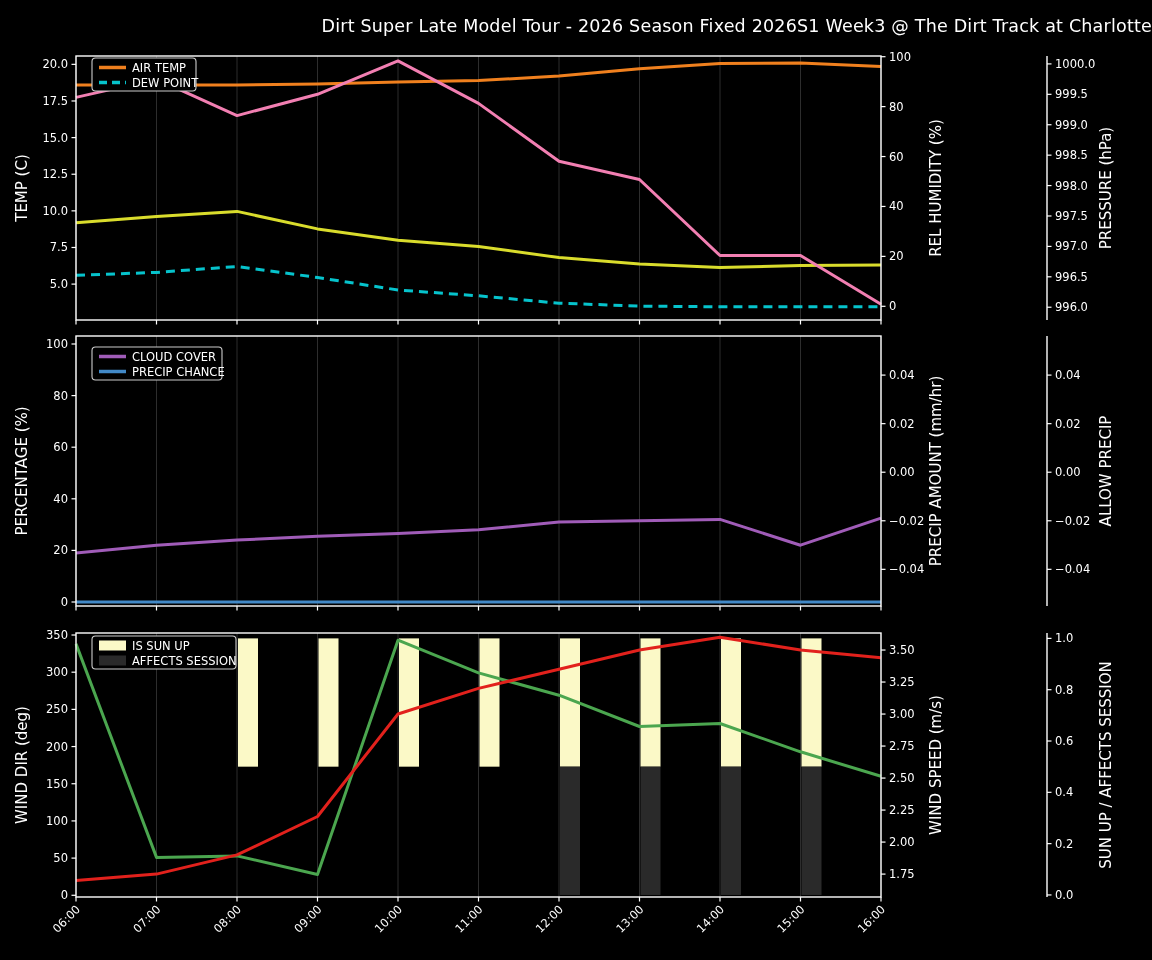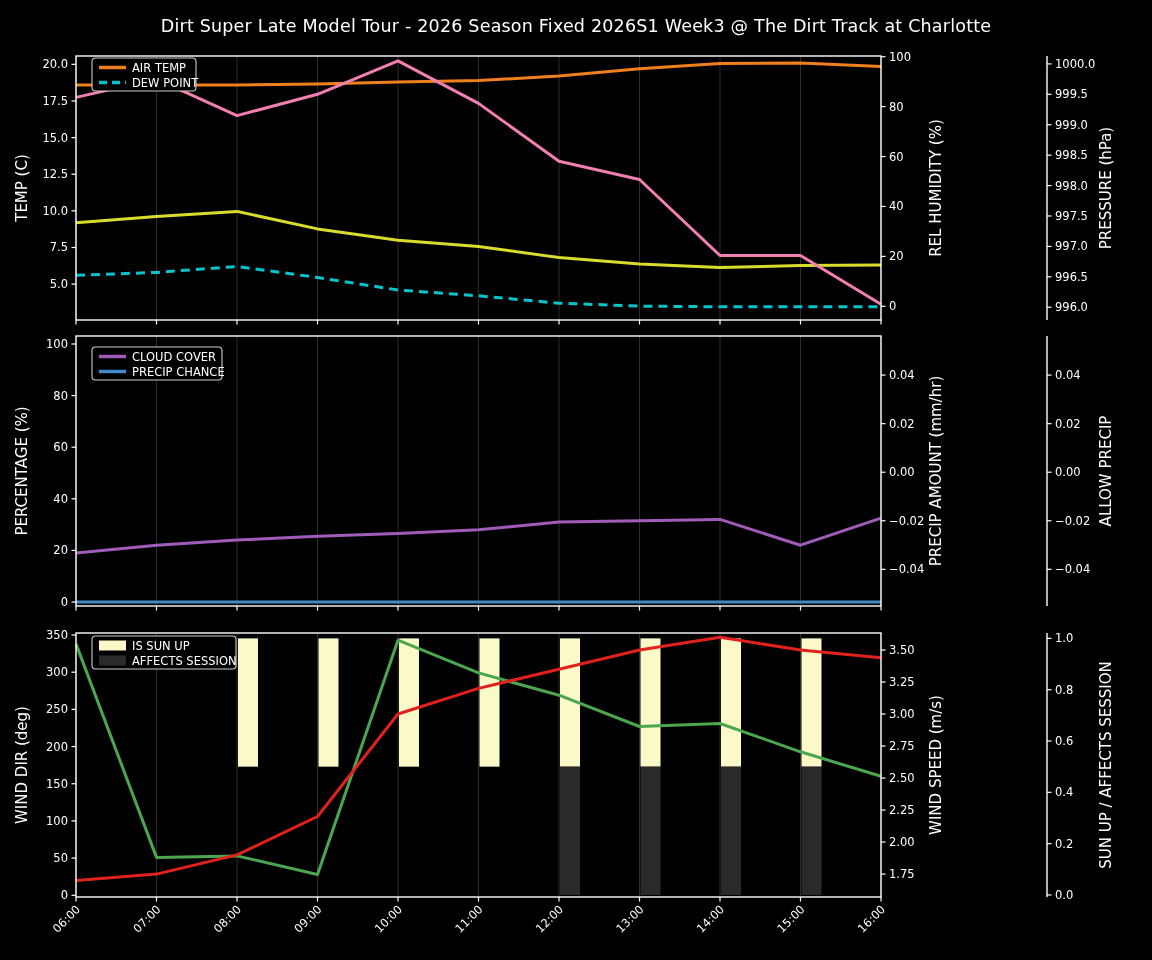--- a/index.html
+++ b/index.html
@@ -1,17 +1,17 @@
 <!DOCTYPE html>
 <html><head>
 <meta charset="utf-8">
 <style>
   html,body{margin:0;padding:0;background:#000;}
   body{width:1152px;height:960px;position:relative;font-family:"DejaVu Sans",sans-serif;overflow:hidden;}
-  .fig-title{position:absolute;top:16px;left:0;width:1152px;text-align:center;color:#fff;
+  .fig-title{position:absolute;top:16px;left:0;width:1152px;text-align:right;color:#fff;
              font-size:17.5px;letter-spacing:0.2px;}
   svg{position:absolute;top:0;left:0;}
   svg text{font-family:"DejaVu Sans",sans-serif;fill:#ffffff;}
   .tick-label{font-size:11.5px;}
   .axis-label{font-size:15px;}
   .legend-label{font-size:11.5px;}
 </style>
 </head>
 <body>
 

